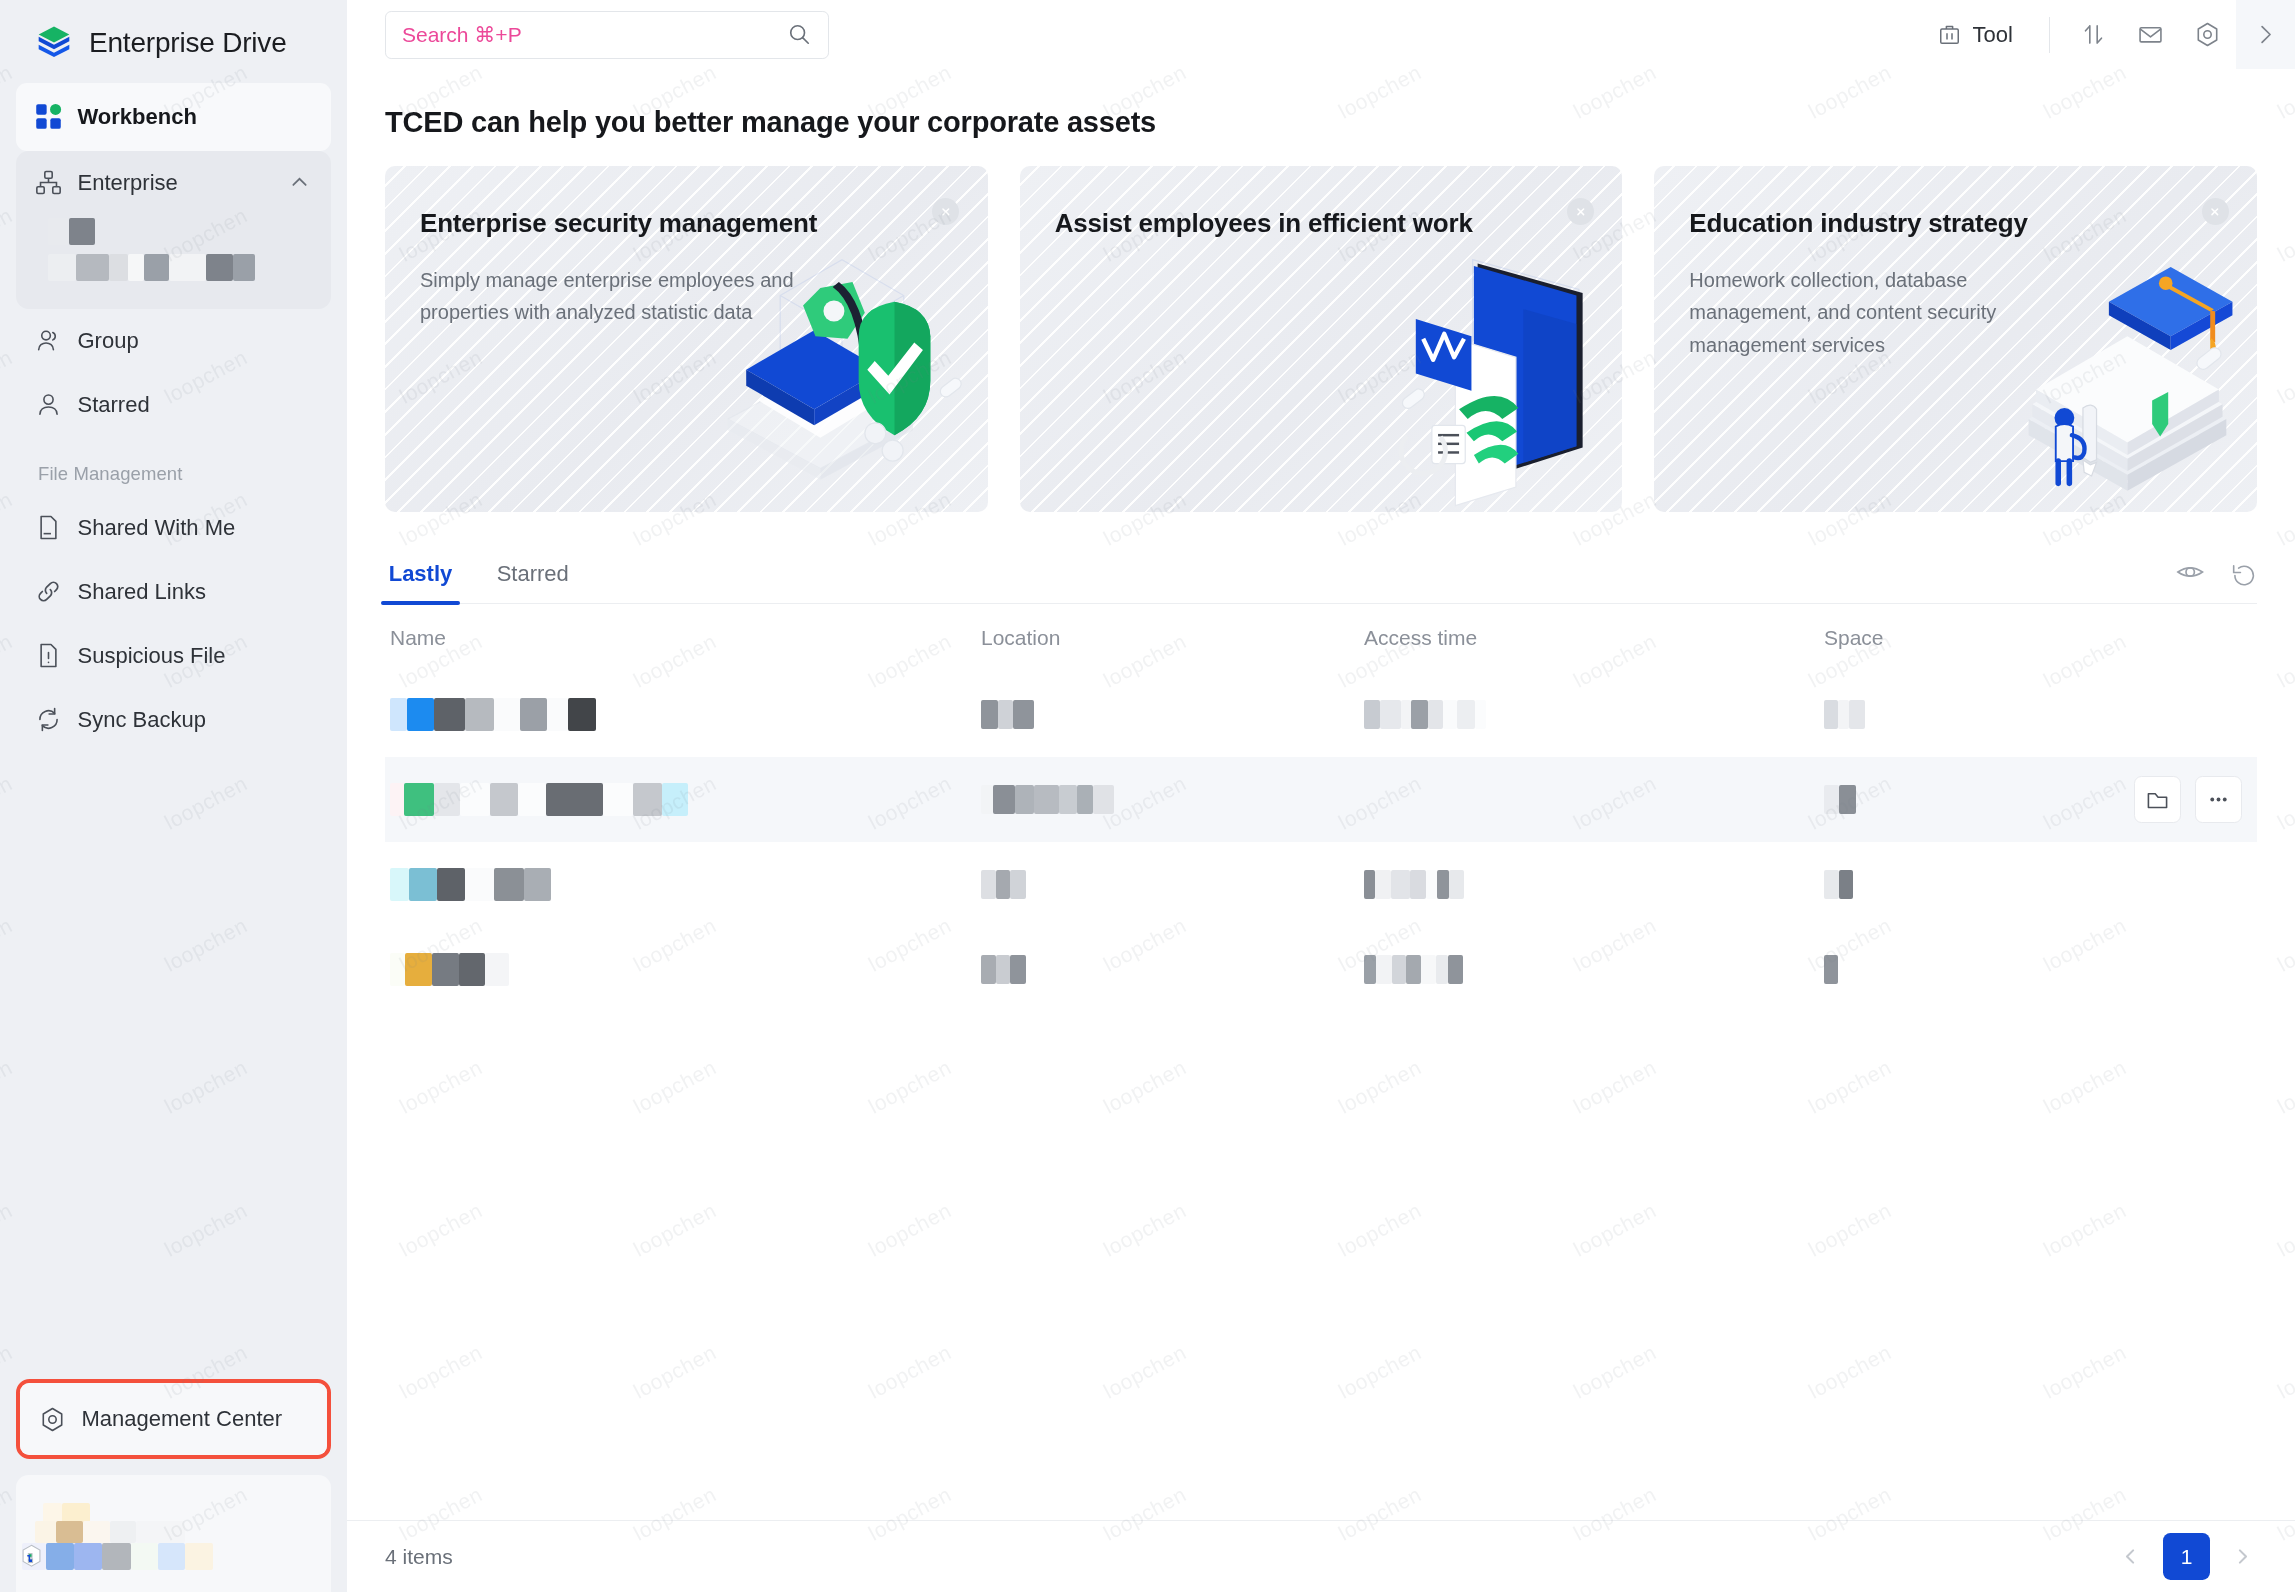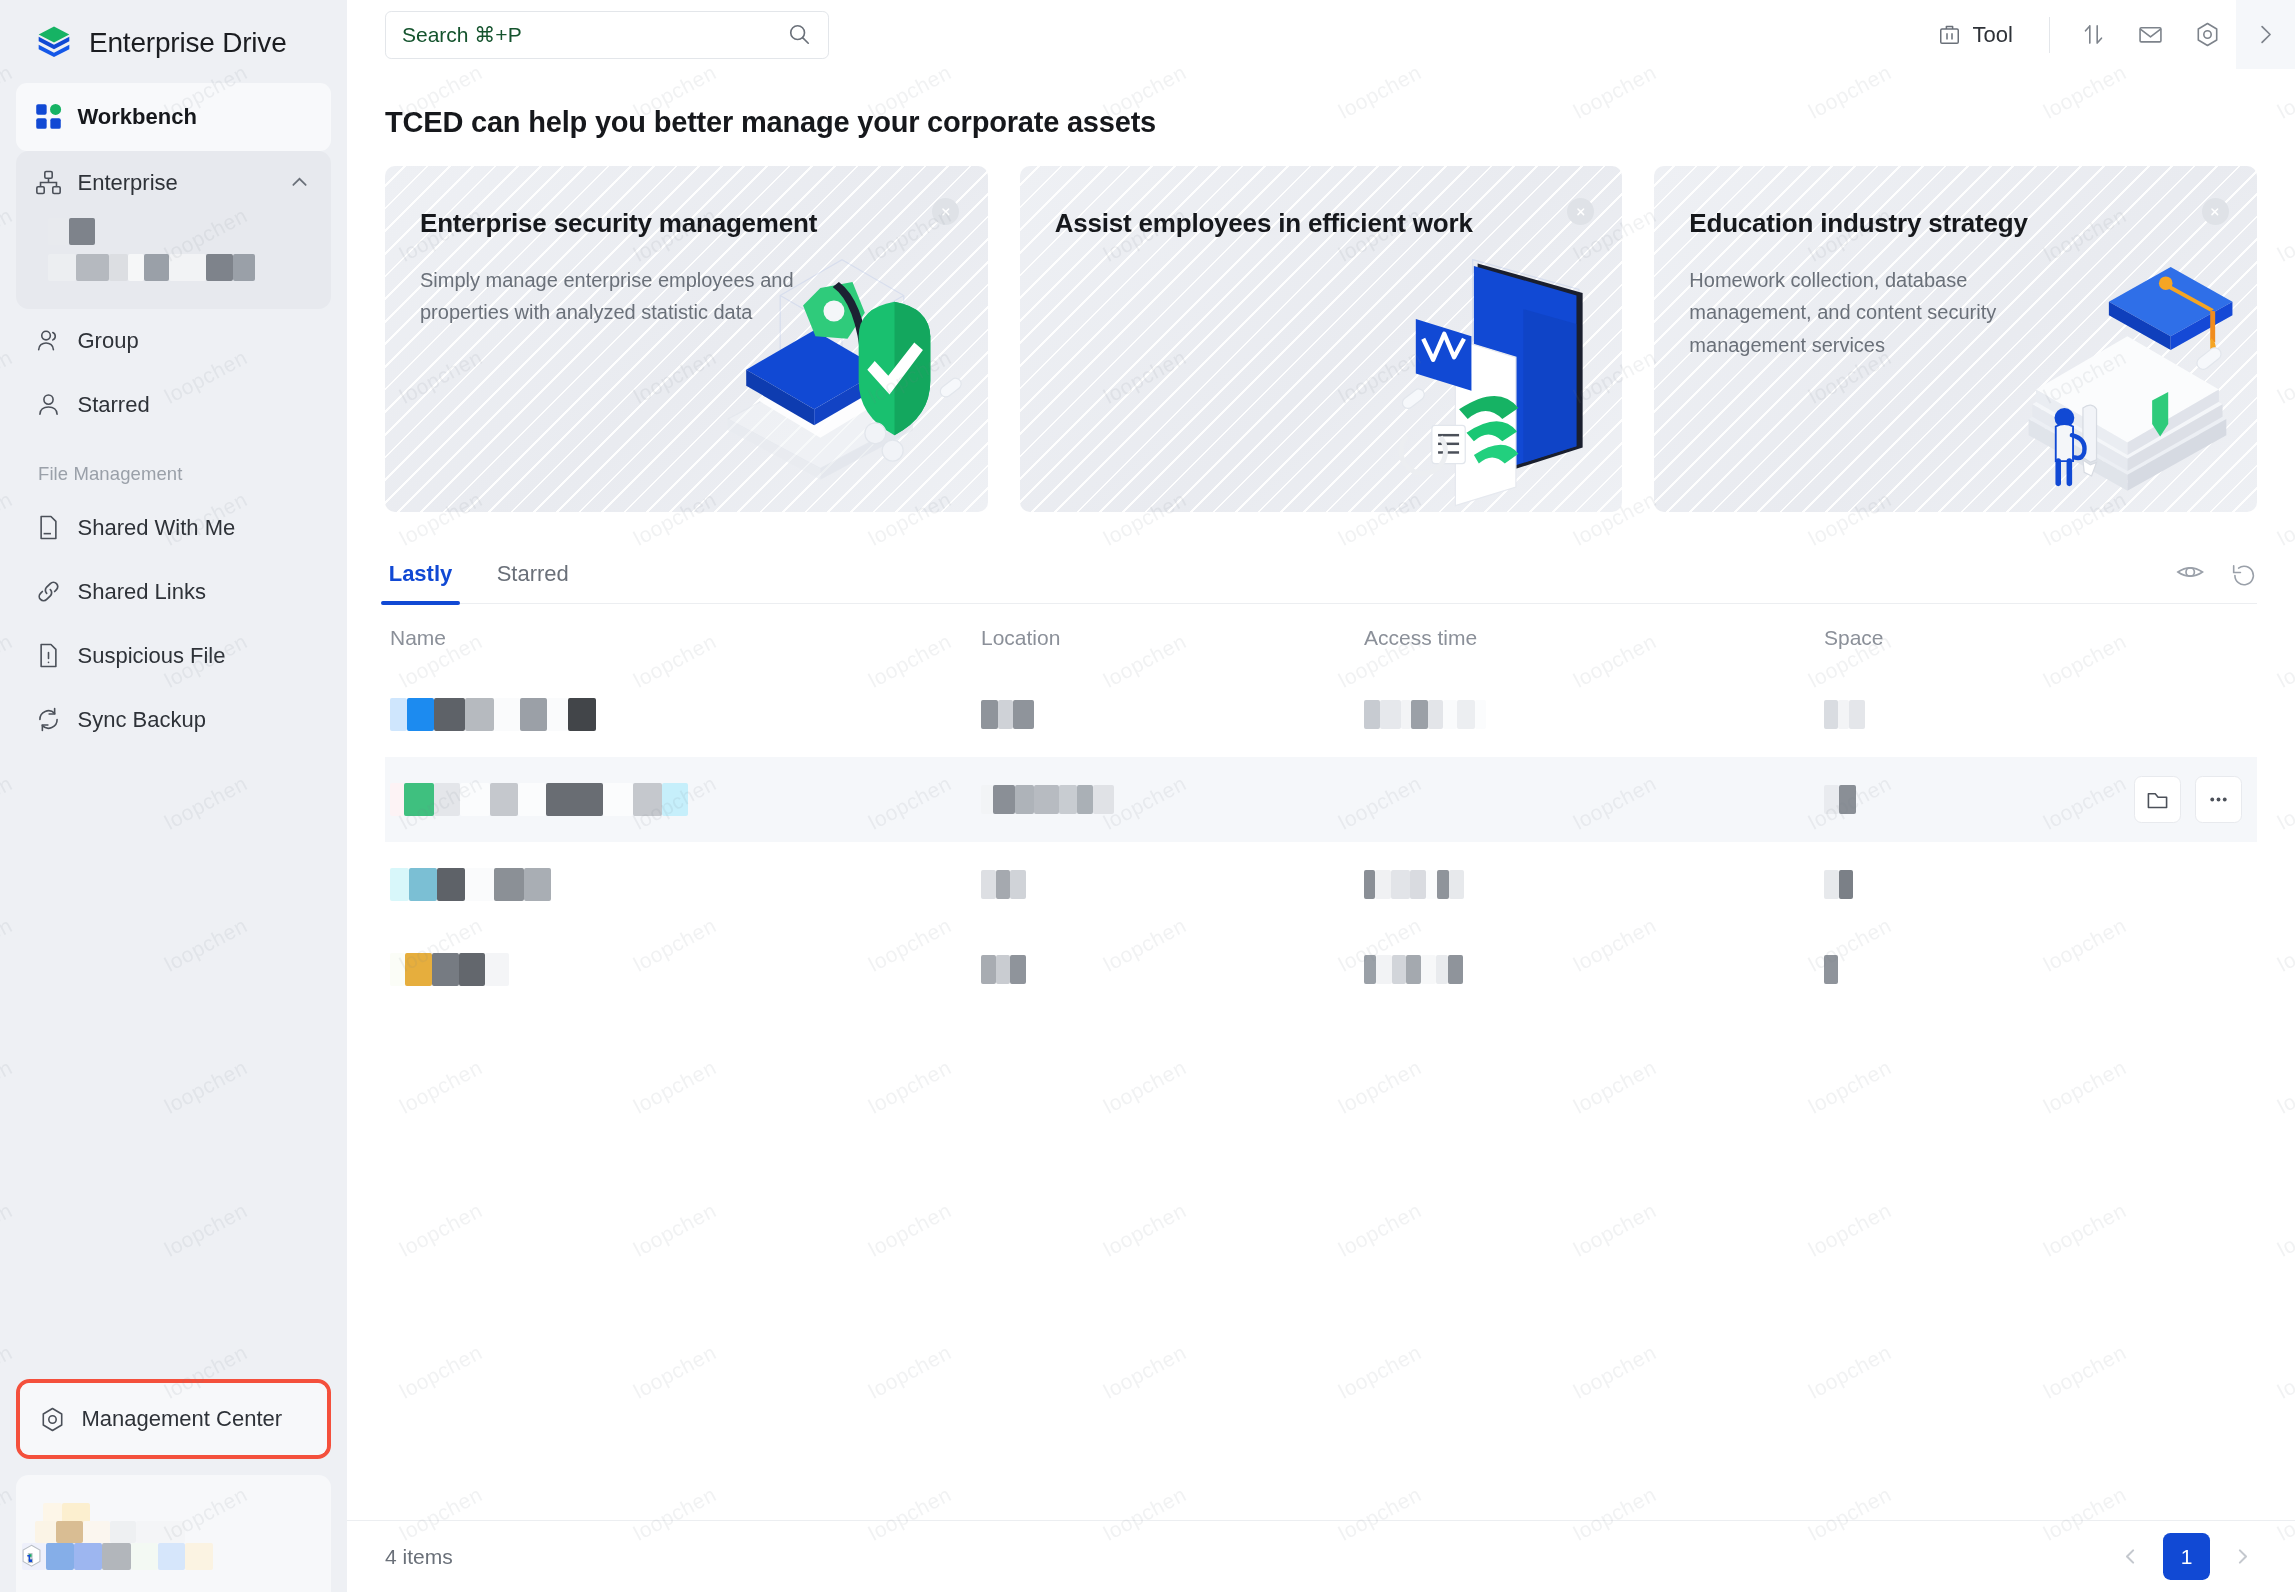--- a/index.html
+++ b/index.html
@@ -132,21 +132,21 @@
     position: relative;
   }
   .search-box {
     width: 444px; height: 48px;
     border: 1.2px solid #e3e6ea;
     border-radius: 6.2px;
     display: flex; align-items: center;
     padding: 0 16px;
     background: #fff;
   }
-  .search-box .ph { font-size: 21px; color: #14532d; flex: 1; }
+  .search-box .ph { font-size: 21px; color: #ec4899; flex: 1; }
   .topbar-right {
     margin-left: auto;
     display: flex; align-items: center;
     height: 69px;
   }
   .tool-btn {
     display: flex; align-items: center; gap: 10px;
     font-size: 22px; color: #2e3238;
     padding: 0 21px;
   }

